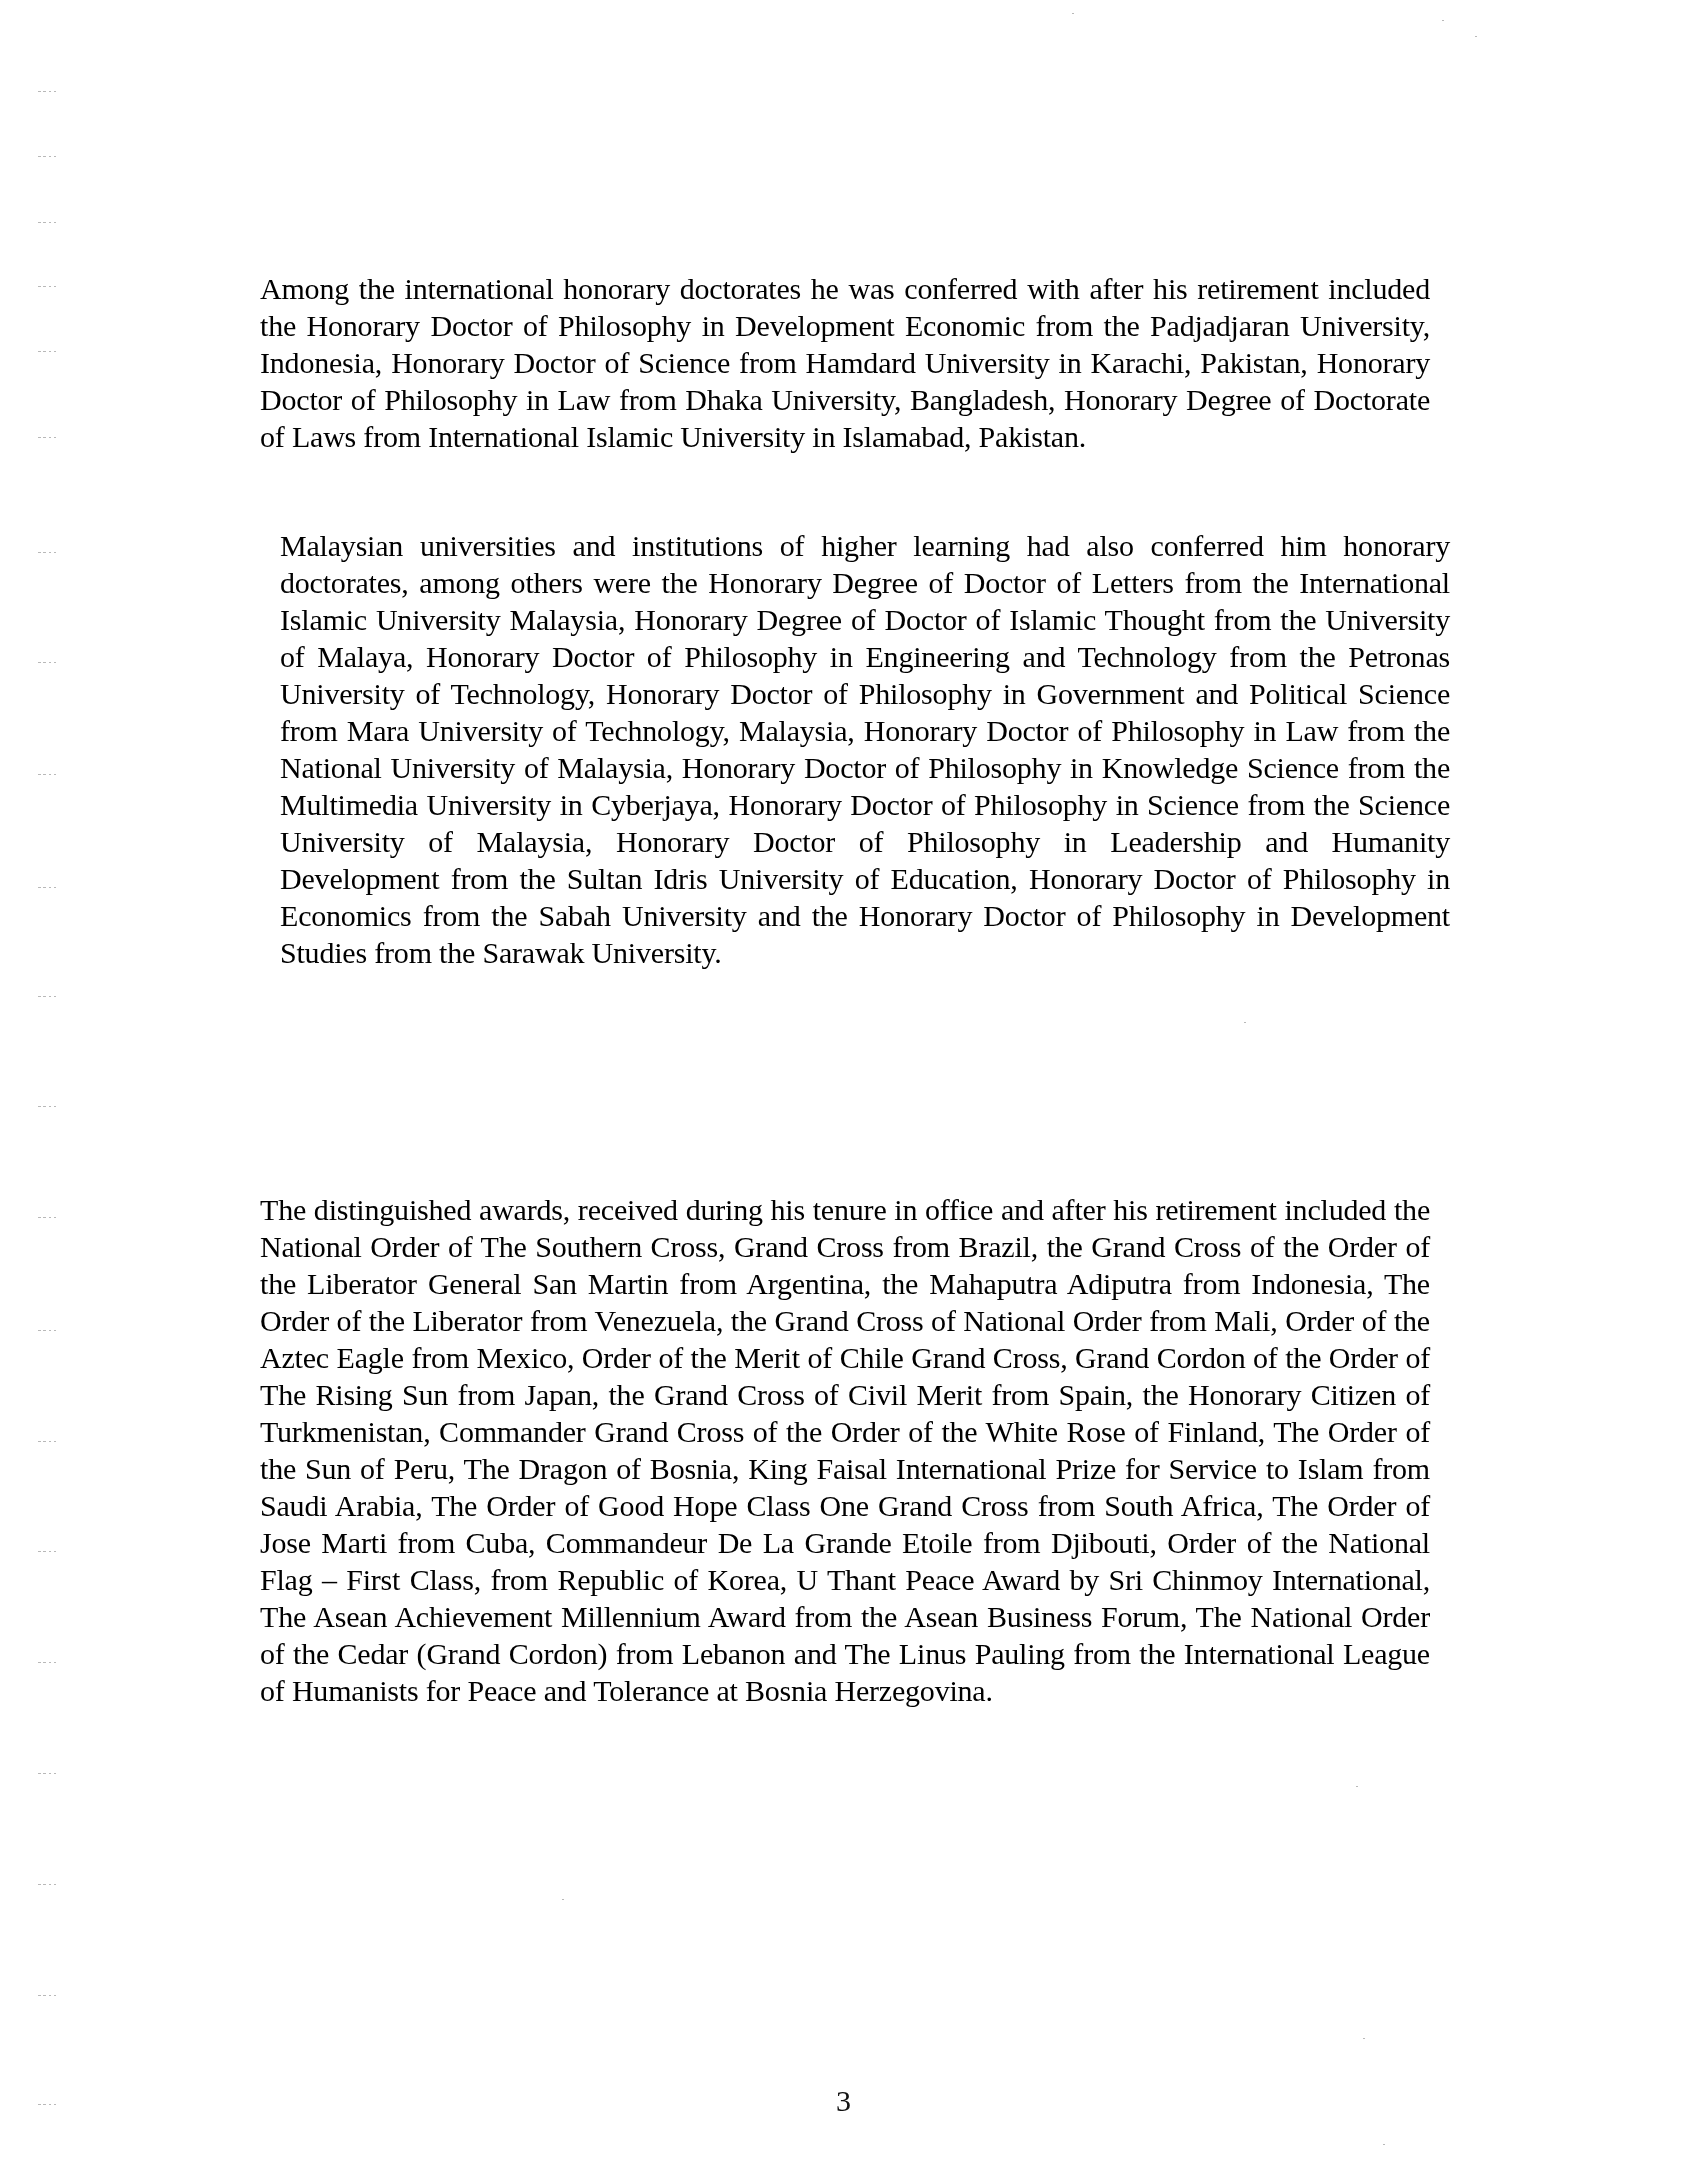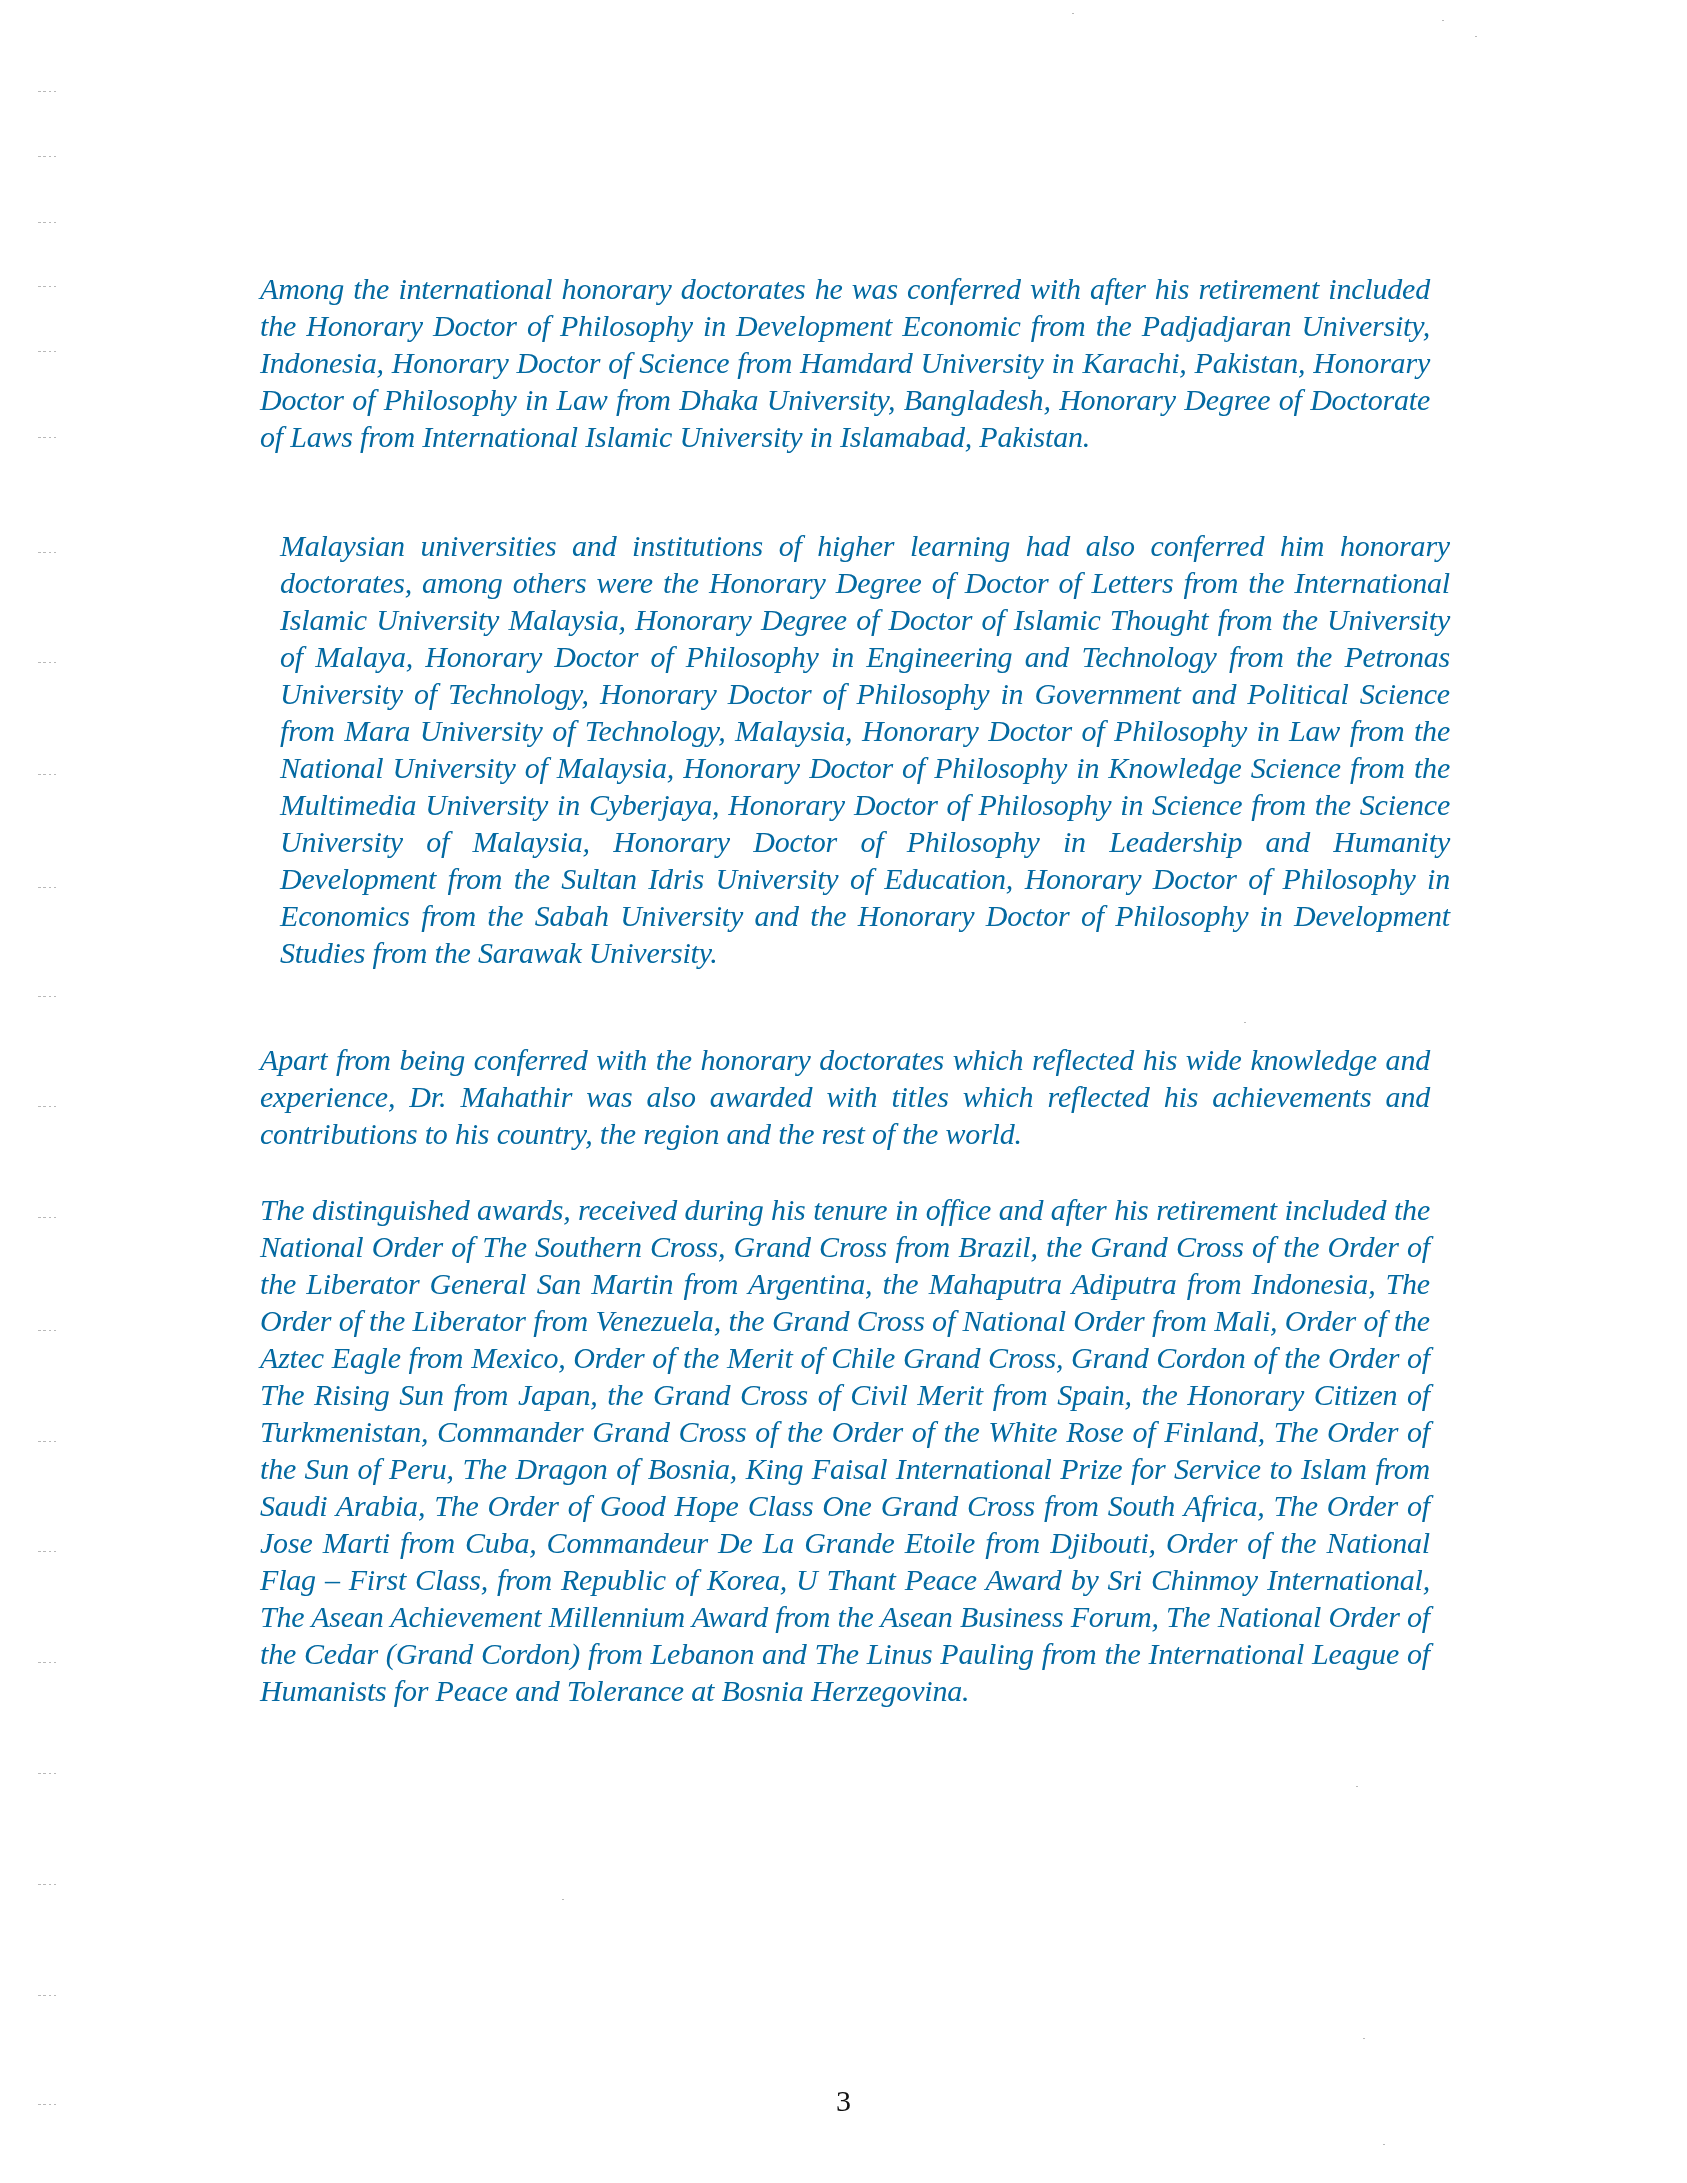--- a/index.html
+++ b/index.html
@@ -9,26 +9,25 @@
     background: #ffffff;
   }
   .para {
     position: absolute;
     left: 260px;
     width: 1170px;
     margin: 0;
     font-family: "Liberation Serif", "DejaVu Serif", serif;
     font-size: 30px;
     line-height: 37px;
-    color: #0369a1;
+    color: #000000;
     text-align: justify;
     text-align-last: left;
     letter-spacing: -0.2px;
     word-spacing: 0px;
-    font-style: italic;
   }
   #p1 { top: 270px; }
   #p2 { top: 527px; margin-left: 20px; }
   #p3 { top: 1041px; }
   #p4 { top: 1191px; }
   .page-number {
     position: absolute;
     left: 827px; top: 2084px;
     width: 33px; text-align: center;
     font-family: "Liberation Serif", "DejaVu Serif", serif;
@@ -74,18 +73,17 @@
   <div class="speck" style="left:1475px; top:36px"></div>
   <div class="speck" style="left:1072px; top:13.2px"></div>
   <div class="speck" style="left:1244px; top:1022px"></div>
   <div class="speck" style="left:1356px; top:1786px"></div>
   <div class="speck" style="left:562px; top:1899px"></div>
   <div class="speck" style="left:1363px; top:2038px"></div>
   <div class="speck" style="left:1383px; top:2144px"></div>
 
   <p class="para" id="p1">Among the international honorary doctorates he was conferred with after his retirement included the Honorary Doctor of Philosophy in Development Economic from the Padjadjaran University, Indonesia, Honorary Doctor of Science from Hamdard University in Karachi, Pakistan, Honorary Doctor of Philosophy in Law from Dhaka University, Bangladesh, Honorary Degree of Doctorate of Laws from International Islamic University in Islamabad, Pakistan.</p>
   <p class="para" id="p2">Malaysian universities and institutions of higher learning had also conferred him honorary doctorates, among others were the Honorary Degree of Doctor of Letters from the International Islamic University Malaysia, Honorary Degree of Doctor of Islamic Thought from the University of Malaya, Honorary Doctor of Philosophy in Engineering and Technology from the Petronas University of Technology, Honorary Doctor of Philosophy in Government and Political Science from Mara University of Technology, Malaysia, Honorary Doctor of Philosophy in Law from the National University of Malaysia, Honorary Doctor of Philosophy in Knowledge Science from the Multimedia University in Cyberjaya, Honorary Doctor of Philosophy in Science from the Science University of Malaysia, Honorary Doctor of Philosophy in Leadership and Humanity Development from the Sultan Idris University of Education, Honorary Doctor of Philosophy in Economics from the Sabah University and the Honorary Doctor of Philosophy in Development Studies from the Sarawak University.</p>
-  <p class="para" id="p3">Apart from being conferred with the honorary doctorates which reflected his wide knowledge and experience, Dr. Mahathir was also awarded with titles which reflected his achievements and contributions to his country, the region and the rest of the world.</p>
   <p class="para" id="p4">The distinguished awards, received during his tenure in office and after his retirement included the National Order of The Southern Cross, Grand Cross from Brazil, the Grand Cross of the Order of the Liberator General San Martin from Argentina, the Mahaputra Adiputra from Indonesia, The Order of the Liberator from Venezuela, the Grand Cross of National Order from Mali, Order of the Aztec Eagle from Mexico, Order of the Merit of Chile Grand Cross, Grand Cordon of the Order of The Rising Sun from Japan, the Grand Cross of Civil Merit from Spain, the Honorary Citizen of Turkmenistan, Commander Grand Cross of the Order of the White Rose of Finland, The Order of the Sun of Peru, The Dragon of Bosnia, King Faisal International Prize for Service to Islam from Saudi Arabia, The Order of Good Hope Class One Grand Cross from South Africa, The Order of Jose Marti from Cuba, Commandeur De La Grande Etoile from Djibouti, Order of the National Flag – First Class, from Republic of Korea, U Thant Peace Award by Sri Chinmoy International, The Asean Achievement Millennium Award from the Asean Business Forum, The National Order of the Cedar (Grand Cordon) from Lebanon and The Linus Pauling from the International League of Humanists for Peace and Tolerance at Bosnia Herzegovina.</p>
 
   <div class="page-number">3</div>
 </div>
 
 
 </body></html>

